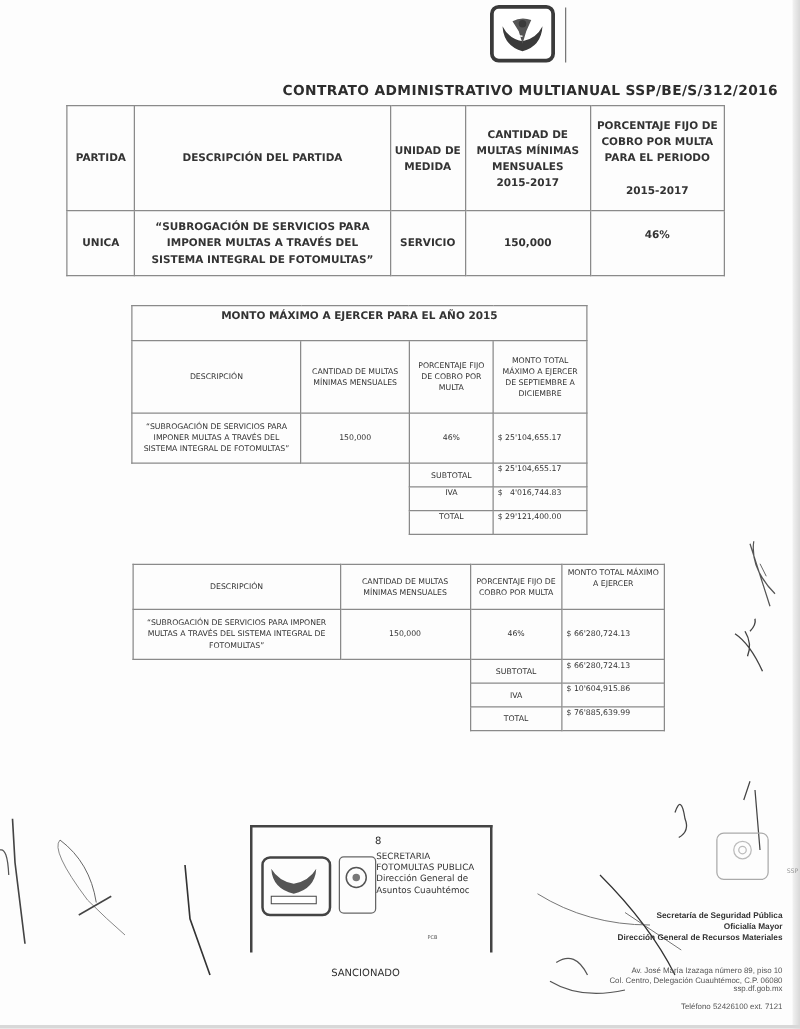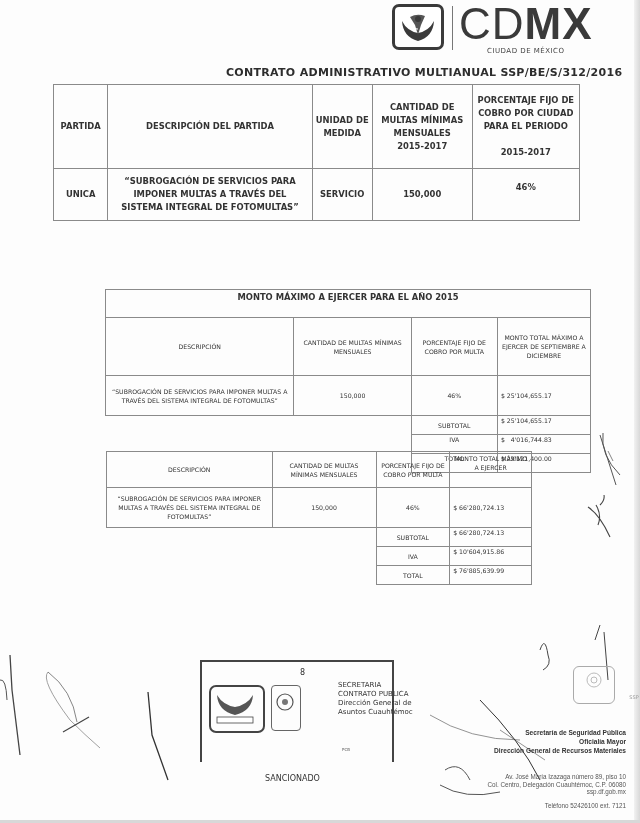--- a/index.html
+++ b/index.html
@@ -29,29 +29,29 @@
 
   
   .t-main { left: 53px; top: 84px; width: 527px; font-size: 8.4px; line-height: 13px; }
   .t-main th { font-weight: 600; }
 
   
   .t-small { font-size: 6.2px; line-height: 9px; }
   .t-small td, .t-small th { font-weight: 500; }
   .t-small .title-row th { font-size: 8.4px; font-weight: 600; height: 24px; vertical-align: top; padding-top: 3px; }
   .t-small .noborder { border: none; }
-  .t-2015 { left: 105px; top: 244px; width: 486px; margin-top: 45px; }
+  .t-2015 { left: 105px; top: 244px; width: 365px; }
   .t-2016 { left: 106px; top: 451px; width: 426px; }
 
   .sig { position: absolute; }
   .stamp { position: absolute; left: 200px; top: 660px; width: 190px; height: 100px; border: 2px solid #444; border-bottom: none; }
   .stamp-b { position: absolute; left: 300px; top: 668px; font-size: 8px; }
   .stamp-logo1 { position: absolute; left: 209px; top: 685px; width: 52px; height: 44px; border: 2px solid #444; border-radius: 7px; }
   .stamp-logo2 { position: absolute; left: 271px; top: 685px; width: 28px; height: 44px; border: 1px solid #666; border-radius: 4px; }
-  .stamp-text { position: absolute; left: 301px; top: 681px; font-size: 7px; line-height: 9px; color: #333; margin-left: 37px; }
+  .stamp-text { position: absolute; left: 301px; top: 681px; font-size: 7px; line-height: 9px; color: #333; }
   .stamp-sanc { position: absolute; left: 265px; top: 774px; font-size: 8px; color: #333; }
   .stamp-small { position: absolute; left: 342px; top: 747px; font-size: 4px; color: #555; }
 
   .ssp-box { position: absolute; left: 573px; top: 666px; width: 40px; height: 36px; border: 1px solid #aaa; border-radius: 6px; }
   .ssp-box span { position: absolute; bottom: 3px; width: 100%; text-align: center; font-size: 5px; color: #999; }
 
   .footer-org { position: absolute; right: 14px; top: 728px; text-align: right; font-family: "Liberation Sans", sans-serif; font-size: 6.6px; line-height: 9px; color: #333; font-weight: 700; }
   .footer-addr { position: absolute; right: 14px; top: 773px; text-align: right; font-family: "Liberation Sans", sans-serif; font-size: 6.3px; line-height: 7.5px; color: #555; }
   .footer-tel { position: absolute; right: 14px; top: 802px; font-family: "Liberation Sans", sans-serif; font-size: 6.3px; color: #555; }
 </style>
@@ -64,40 +64,36 @@
 <div class="logo-wrap">
   <div class="logo-box">
     <svg width="38" height="32" viewBox="0 0 38 32">
       <path d="M3 10 Q4 26 19 30 Q34 26 35 10 Q30 20 19 22 Q8 20 3 10Z" fill="#3a3a3a"></path>
       <path d="M11 6 Q18 2 26 5 L22 14 L19 24 L16 14Z" fill="#555"></path>
       <circle cx="19" cy="8" r="3" fill="#3a3a3a"></circle>
       <path d="M8 14 Q13 18 19 18" stroke="#fff" stroke-width="1.2" fill="none"></path>
     </svg>
   </div>
   <div class="logo-divider"></div>
-  <div class="logo-text-col">
-    <div class="logo-cdmx"><span class="light">CD</span><span class="bold">MX</span></div>
-    <div class="logo-sub">CIUDAD DE MÉXICO</div>
-  </div>
 </div>
 
 <div class="contract-title">CONTRATO ADMINISTRATIVO MULTIANUAL SSP/BE/S/312/2016</div>
 
 <table class="t-main">
   <tbody>
       <tr style="height:84px">
     <th style="width:48px">PARTIDA</th>
     <th style="width:208px">DESCRIPCIÓN DEL PARTIDA</th>
     <th style="width:54px">UNIDAD DE MEDIDA</th>
     <th style="width:96px">
       <div>CANTIDAD DE MULTAS MÍNIMAS MENSUALES</div>
       <div>2015-2017</div>
     </th>
     <th style="width:104px">
-      <div>PORCENTAJE FIJO DE COBRO POR CIUDAD PARA EL PERIODO</div>
+      <div>PORCENTAJE FIJO DE COBRO POR MULTA PARA EL PERIODO</div>
       <div style="margin-top:13px">2015-2017</div>
     </th>
   </tr>
   <tr style="height:52px">
     <td>UNICA</td>
     <td>“SUBROGACIÓN DE SERVICIOS PARA IMPONER MULTAS A TRAVÉS DEL SISTEMA INTEGRAL DE FOTOMULTAS”</td>
     <td>SERVICIO</td>
     <td>150,000</td>
     <td style="vertical-align:top;padding-top:12px">46%</td>
   </tr>
@@ -201,21 +197,21 @@
   </svg>
 </div>
 <div class="stamp-logo2">
   <svg width="26" height="40" viewBox="0 0 26 40">
       <circle cx="13" cy="16" r="8" fill="none" stroke="#555" stroke-width="1.2"></circle>
       <circle cx="13" cy="16" r="3" fill="#777"></circle>
     </svg>
 </div>
 <div class="stamp-text">
   <div>SECRETARIA</div>
-  <div>CONTRATO PUBLICA</div>
+  <div>FOTOMULTAS PUBLICA</div>
   <div>Dirección General de</div>
   <div>Asuntos Cuauhtémoc</div>
 </div>
 <div class="stamp-sanc">SANCIONADO</div>
 <div class="stamp-small">PCB</div>
 
 <div class="ssp-box">
   <svg width="40" height="28" viewBox="0 0 40 28">
       <circle cx="20" cy="13" r="7" fill="none" stroke="#bbb" stroke-width="1"></circle>
       <circle cx="20" cy="13" r="3" fill="none" stroke="#bbb" stroke-width="1"></circle>

